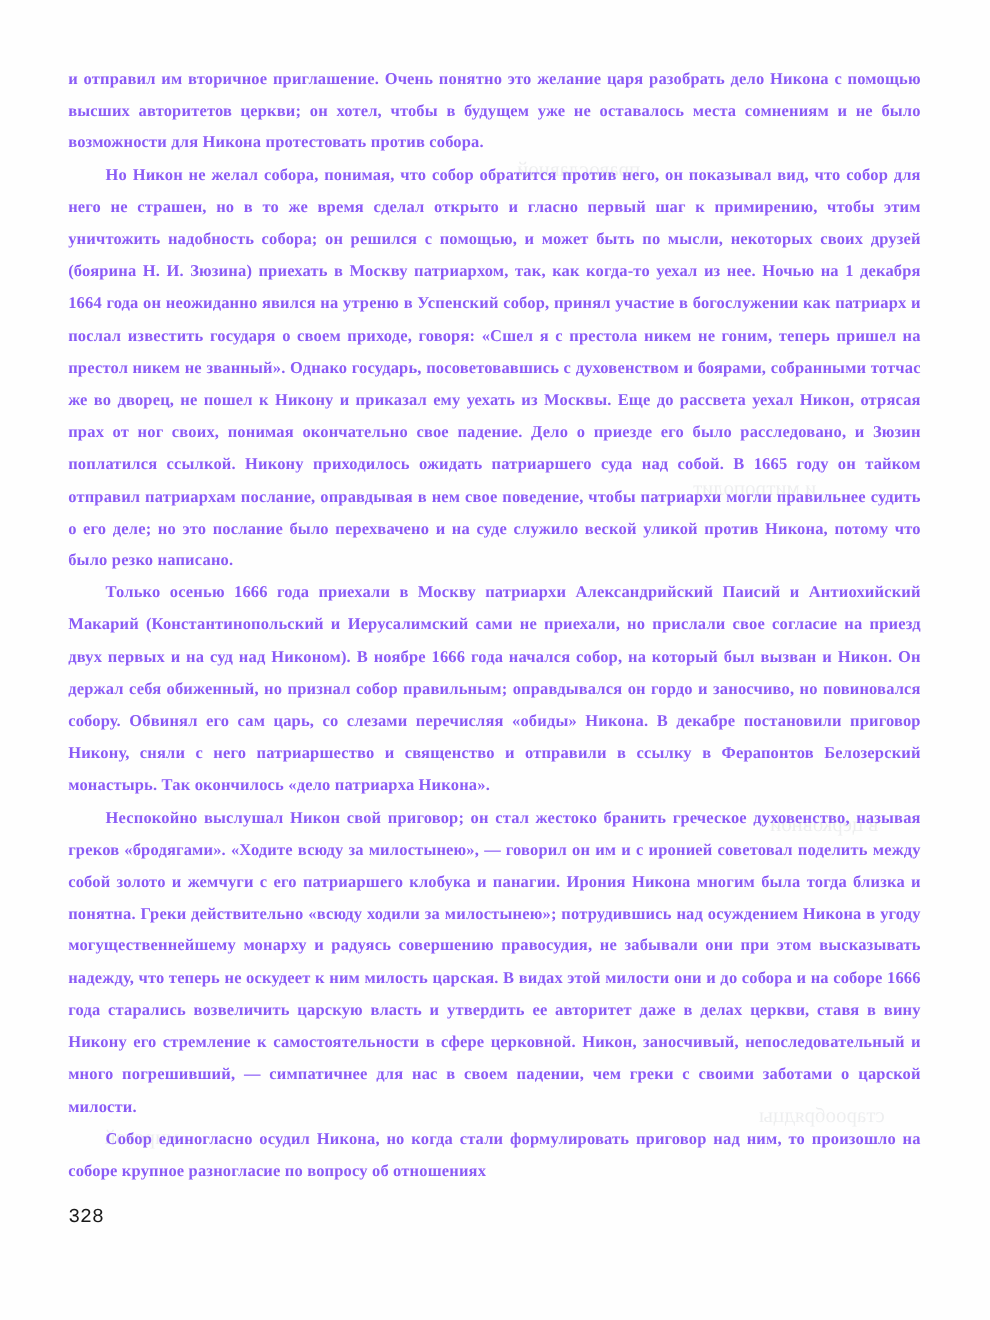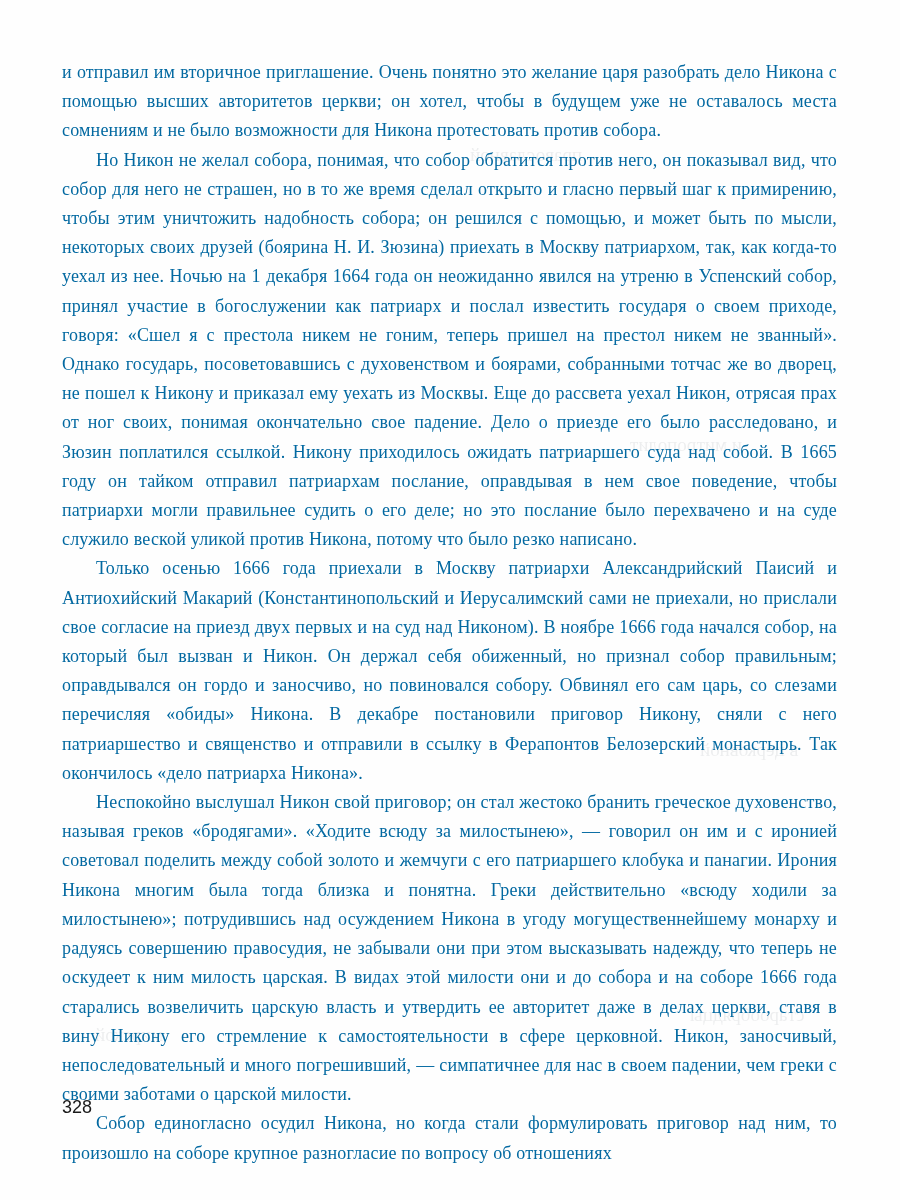--- a/index.html
+++ b/index.html
@@ -22,40 +22,40 @@
     background: #fefefe;
   }
   .text-column {
     position: absolute;
     left: 62px;
     top: 58px;
     width: 775px;
   }
   .para {
     margin: 0;
-    font-size: 18px;
+    font-size: 15px;
     line-height: 29.2px;
     text-align: justify;
     text-justify: inter-word;
     text-indent: 0;
-    color: #0369a1;
+    color: #8b5cf6;
     letter-spacing: 0.01em;
-    font-weight: 400;
+    font-weight: 700;
   }
   .para.indent {
     text-indent: 34px;
   }
   .page-number {
     position: absolute;
     left: 62px;
     top: 1096px;
     font-size: 18px;
     line-height: 22px;
     color: #1a1a1a;
-    font-family: Liberation Sans, sans-serif;
+    font-family: Liberation Mono, monospace;
   }
   
   .ghost {
     position: absolute;
     color: rgba(120, 130, 140, 0.13);
     font-size: 19px;
     line-height: 29px;
     font-family: "Liberation Serif", serif;
     pointer-events: none;
     white-space: nowrap;

